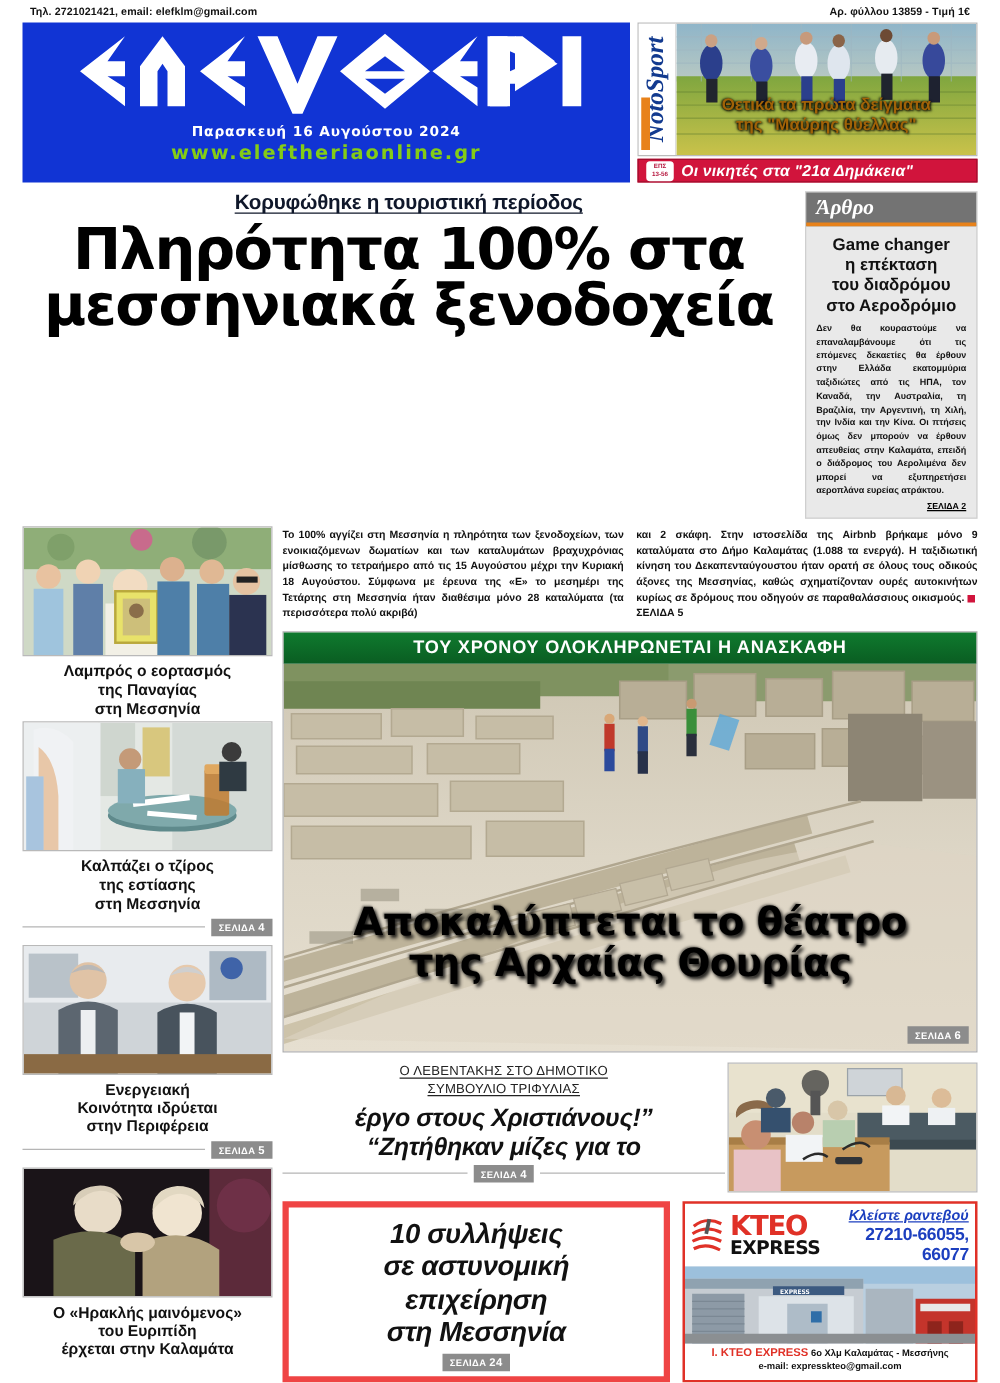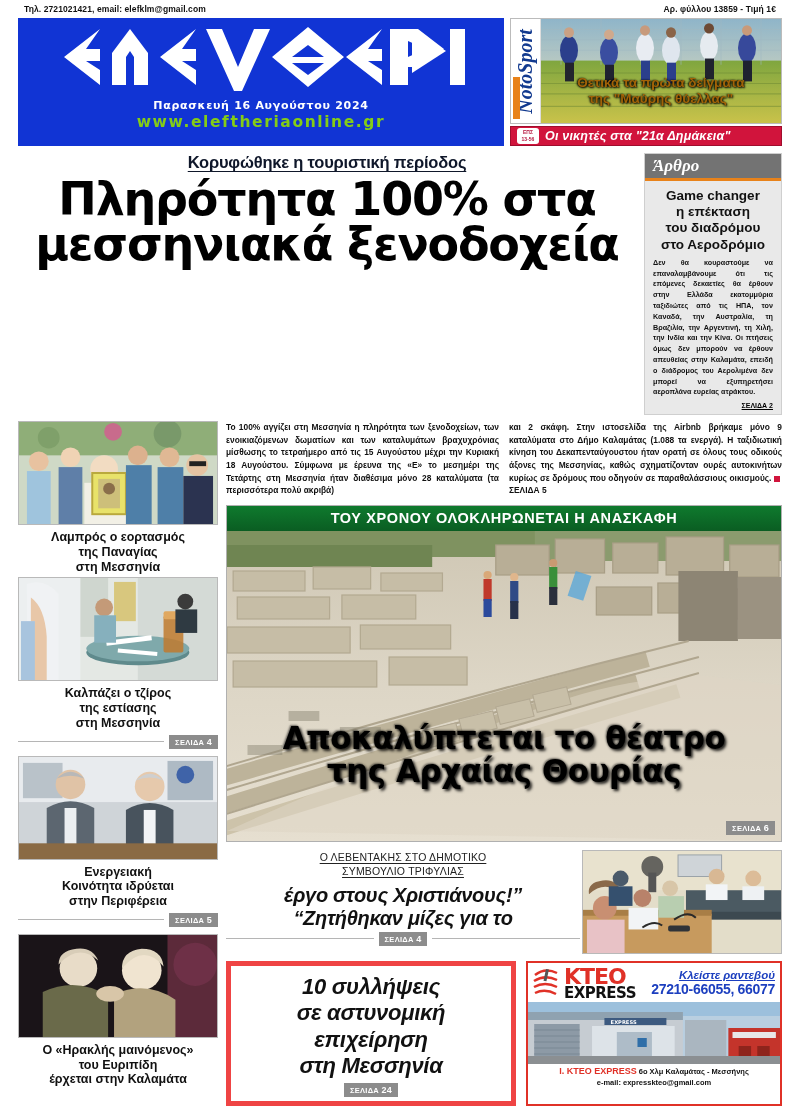--- a/index.html
+++ b/index.html
@@ -159,21 +159,21 @@
   
   .row3 { display:flex; gap:10px; margin-top:7px; align-items:stretch; }
   .box-police {
     flex:1; border:5px solid #ef4444; display:flex; flex-direction:column;
     align-items:center; justify-content:center; padding:8px 6px 4px;
   }
   .police-h {
     text-align:center; font-style:italic; font-weight:bold; font-size:22px;
     line-height:1.2; color:#111; letter-spacing:-.3px;
   }
-  .kteo { width:256px; flex:none; border:2px solid #e03127; position:relative; overflow:hidden; background:#fff; }
+  .kteo { width:236px; flex:none; border:2px solid #e03127; position:relative; overflow:hidden; background:#fff; }
   .kteo-top { display:flex; align-items:center; gap:5px; padding:4px 5px 2px; }
   .kteo-logo { line-height:.9; }
   .kteo-kteo { font-size:22px; font-weight:bold; color:#e03127; letter-spacing:-1px; font-family:"DejaVu Sans", sans-serif; }
   .kteo-express { font-size:15px; font-weight:bold; color:#111; letter-spacing:-.5px; font-family:"DejaVu Sans", sans-serif; }
   .kteo-right { text-align:right; flex:1; }
   .kteo-book { font-size:11.5px; font-style:italic; font-weight:bold; color:#1c3fbf; text-decoration:underline; }
   .kteo-phone { font-size:14px; font-weight:bold; color:#1c3fbf; letter-spacing:-.3px; }
   .kteo-photo { height:62px; position:relative; overflow:hidden; }
   .kteo-foot { text-align:center; font-size:7.5px; line-height:1.3; padding:2px 2px 3px; }
   .kteo-foot .b1 { font-weight:bold; color:#e03127; font-size:9px; }

